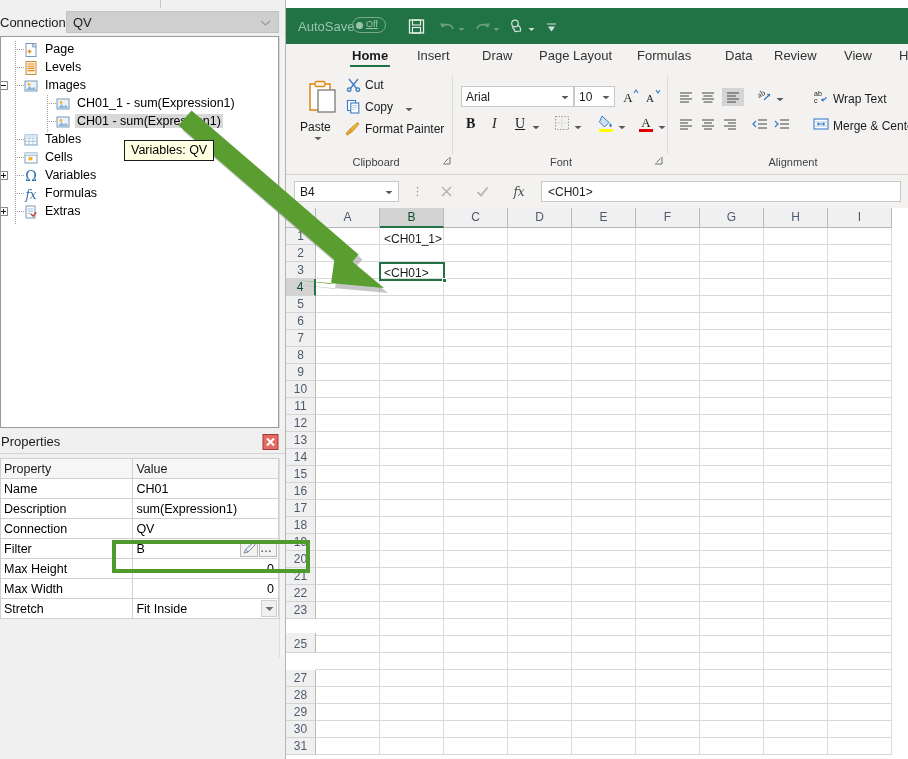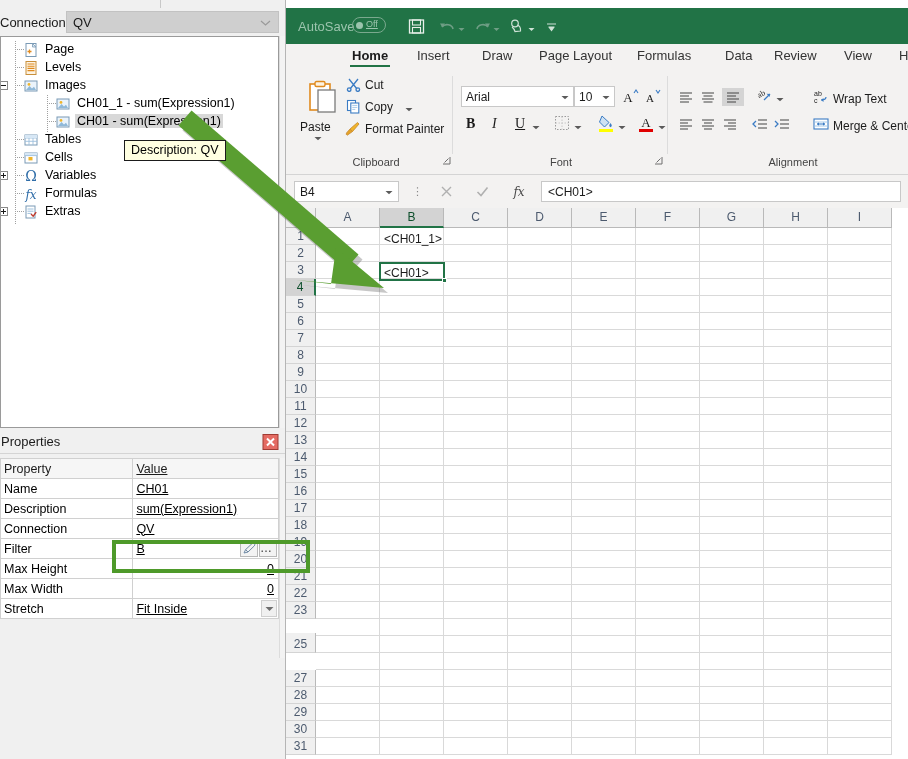--- a/index.html
+++ b/index.html
@@ -119,21 +119,21 @@
   }
   .ptable td, .ptable th {
     border: 1px solid #d0d0d0;
     height: 20px; padding: 0 0 0 3px;
     font-size: 12.5px; color: #000; font-weight: normal;
     text-align: left; background: #ffffff;
     vertical-align: middle;
   }
   .ptable th { background: #f6f6f6; color: #1b1b1b; }
   .ptable .c1 { width: 133px; }
-  .ptable .c2 { width: 146px; position: relative; text-decoration: underline; }
+  .ptable .c2 { width: 146px; position: relative; }
   .ptable td.num { text-align: right; padding-right: 4px; }
   .props-scroll {
     position: absolute; left: 279px; top: 28px; width: 6px; height: 200px;
     background: #f3f3f3; border-left: 1px solid #dcdcdc;
   }
   .cellbtn {
     position: absolute; right: 1px; top: 1px; width: 18px; height: 17px;
     border: 1px solid #b8b8b8; background: #f3f3f3;
   }
   .cellbtn.pencil { right: 20px; }
@@ -1136,21 +1136,21 @@
         </div>
 
       <div class="gtext" style="left:98px; top:24px;">&lt;CH01_1&gt;</div>
       <div class="gtext" style="left:98px; top:58px;">&lt;CH01&gt;</div>
       <div class="selbox" style="left:93px; top:54px; width:66px; height:19px;">
         <div class="handle"></div>
       </div>
     </div>
   </div>
 
-  <div class="tooltip">Description: QV</div>
+  <div class="tooltip">Variables: QV</div>
 
   <div class="hl-rect"></div>
 
   <div class="overlay">
     <svg width="908" height="759">
       <g transform="translate(4,5)" opacity="0.28">
         <path d="M185 118 L352 262" stroke="#3a3a3a" stroke-width="20" stroke-linecap="butt"></path>
         <path d="M384 288 L336 248 L331 284 L296 280 Z" fill="#3a3a3a"></path>
       </g>
       <path d="M185 118 L352 262" stroke="#5a9e31" stroke-width="20" stroke-linecap="butt"></path>

